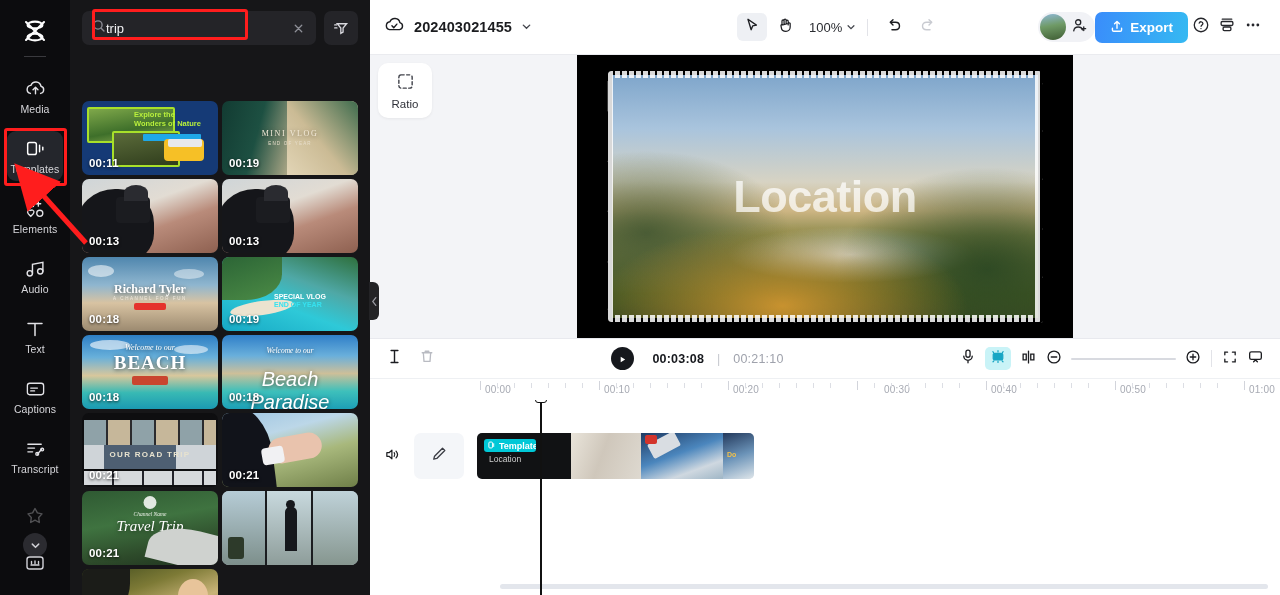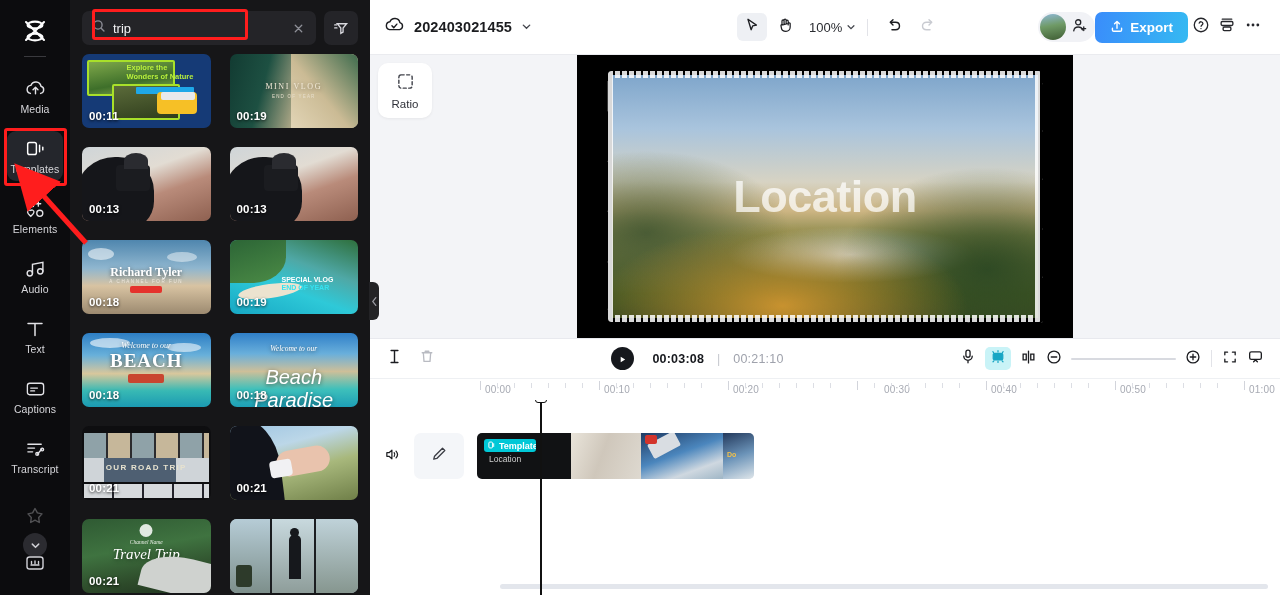--- a/index.html
+++ b/index.html
@@ -41,31 +41,31 @@
     position: relative; display: flex; flex-direction: column;
   }
   .panel-top { display: flex; align-items: center; gap: 8px; padding: 11px 12px 9px 12px; }
   .search-wrap { position: relative; flex: 1; }
   .search {
     display: flex; align-items: center; height: 34px; background: #242428;
     border-radius: 7px; padding: 0 8px 0 10px;
   }
   .search input {
     flex: 1; background: transparent; border: none; outline: none;
-    color: #f2f2f4; font-size: 13px; font-family: "Liberation Sans", sans-serif; margin-left: 7px;
+    color: #f2f2f4; font-size: 13px; font-family: "Liberation Sans", sans-serif; 
   }
   .search input::placeholder { color: #7c7c84; }
   .clear-x { cursor: pointer; padding: 0 3px; display:flex; }
   .filter-btn {
     width: 34px; height: 34px; background: #242428; border-radius: 7px;
     display: flex; align-items: center; justify-content: center; cursor: pointer; flex: 0 0 34px;
   }
   .grid {
     flex: 1; overflow: hidden; padding: 0 12px;
-    display: grid; grid-template-columns: 1fr 1fr; gap: 19px; align-content: start;
+    display: grid; grid-template-columns: 1fr 1fr; gap: 4px; align-content: start; margin-top: 47px;
   }
   .card {
     position: relative; border-radius: 7px; overflow: hidden; height: 74px; cursor: pointer;
     background: #1f1f23;
   }
   .card .dur {
     position: absolute; left: 7px; bottom: 6px; color: #fff; font-size: 11.5px;
     font-weight: 700; text-shadow: 0 1px 3px rgba(0,0,0,.8); letter-spacing: .2px;
   }
   .card .cap {

